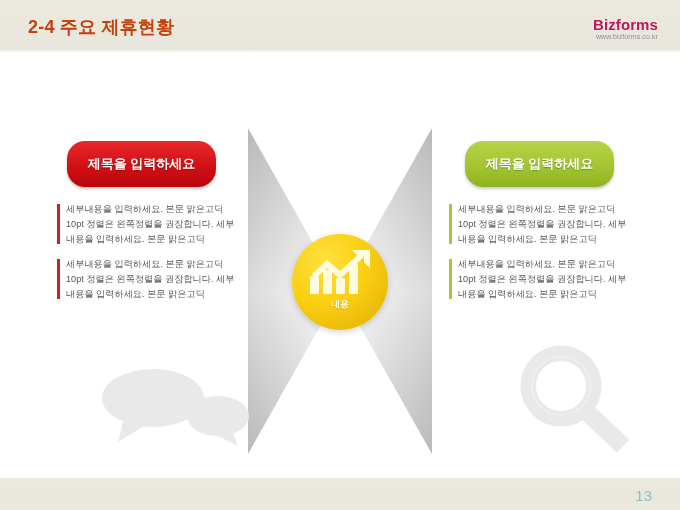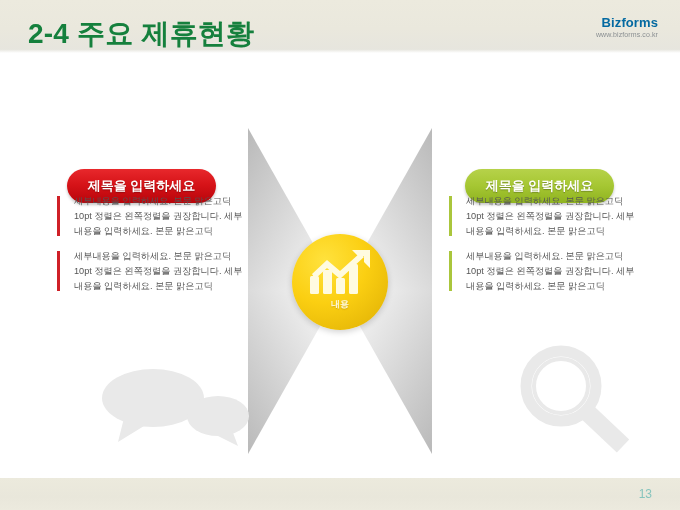--- a/index.html
+++ b/index.html
@@ -35,36 +35,36 @@
     position: absolute;
     left: 0; top: 478px;
     width: 680px; height: 32px;
     background: linear-gradient(180deg, #eceadd 0%, #e9e7db 60%, #eceade 100%);
   }
 
   
   .page-title {
     position: absolute;
     left: 28px; top: 15px;
-    font-size: 28px;
-    font-weight: bold;
-    color: #15803d;
+    font-size: 18px;
+    font-weight: bold;
+    color: #c2410c;
     letter-spacing: 0.2px;
     white-space: nowrap;
   }
   .brand {
     position: absolute;
     right: 22px; top: 16px;
     text-align: right;
     line-height: 1.15;
   }
   .brand-name {
-    font-size: 13px;
-    font-weight: bold;
-    color: #0369a1;
+    font-size: 15px;
+    font-weight: bold;
+    color: #be185d;
     letter-spacing: 0.1px;
   }
   .brand-url {
     font-size: 7px;
     color: #8a8f92;
     letter-spacing: 0.1px;
   }
 
   .subtitle {
     position: absolute;
@@ -78,49 +78,49 @@
   .bowtie {
     position: absolute;
     left: 248px; top: 128px;
     width: 184px; height: 326px;
   }
   .bowtie svg { display: block; }
 
   
   .pill {
     position: absolute;
-    height: 34px;
+    height: 46px;
     border-radius: 18px;
     display: flex;
     align-items: center;
     justify-content: center;
     font-size: 13px;
     font-weight: bold;
     color: #ffffff;
     text-shadow: 0 1px 1px rgba(0,0,0,0.28);
     box-shadow: 0 2px 3px rgba(0,0,0,0.22);
-    margin-top: 28px;
   }
   .pill-red {
     left: 67px; top: 141px; width: 149px;
     background: linear-gradient(180deg, #e8282c 0%, #d51217 48%, #b8050b 100%);
   }
   .pill-green {
     left: 465px; top: 141px; width: 149px;
     background: linear-gradient(180deg, #b6d24a 0%, #a6c733 48%, #8fb320 100%);
   }
 
   
   .txt-block {
     position: absolute;
     width: 176px;
-    padding-left: 17px;
+    padding-left: 9px;
     font-size: 9.2px;
     line-height: 1.62;
     color: #555555;
+    margin-top: 8px;
   }
   .txt-block::before {
     content: "";
     position: absolute;
     left: 0; top: 2px;
     width: 3px; height: 40px;
   }
   .bar-red::before { background: #cf2027; }
   .bar-green::before { background: #aac63c; }
 
@@ -162,21 +162,21 @@
   .wm-glass {
     position: absolute;
     left: 515px; top: 342px;
     width: 122px; height: 112px;
   }
 
   
   .page-num {
     position: absolute;
     right: 28px; top: 487px;
-    font-size: 12px;
+    font-size: 15px;
     color: #86c4bd;
   }
 </style>
 </head>
 <body>
 
 <div id="slide">
 
   <div class="band-top"></div>
   <div class="band-top-fade"></div>

